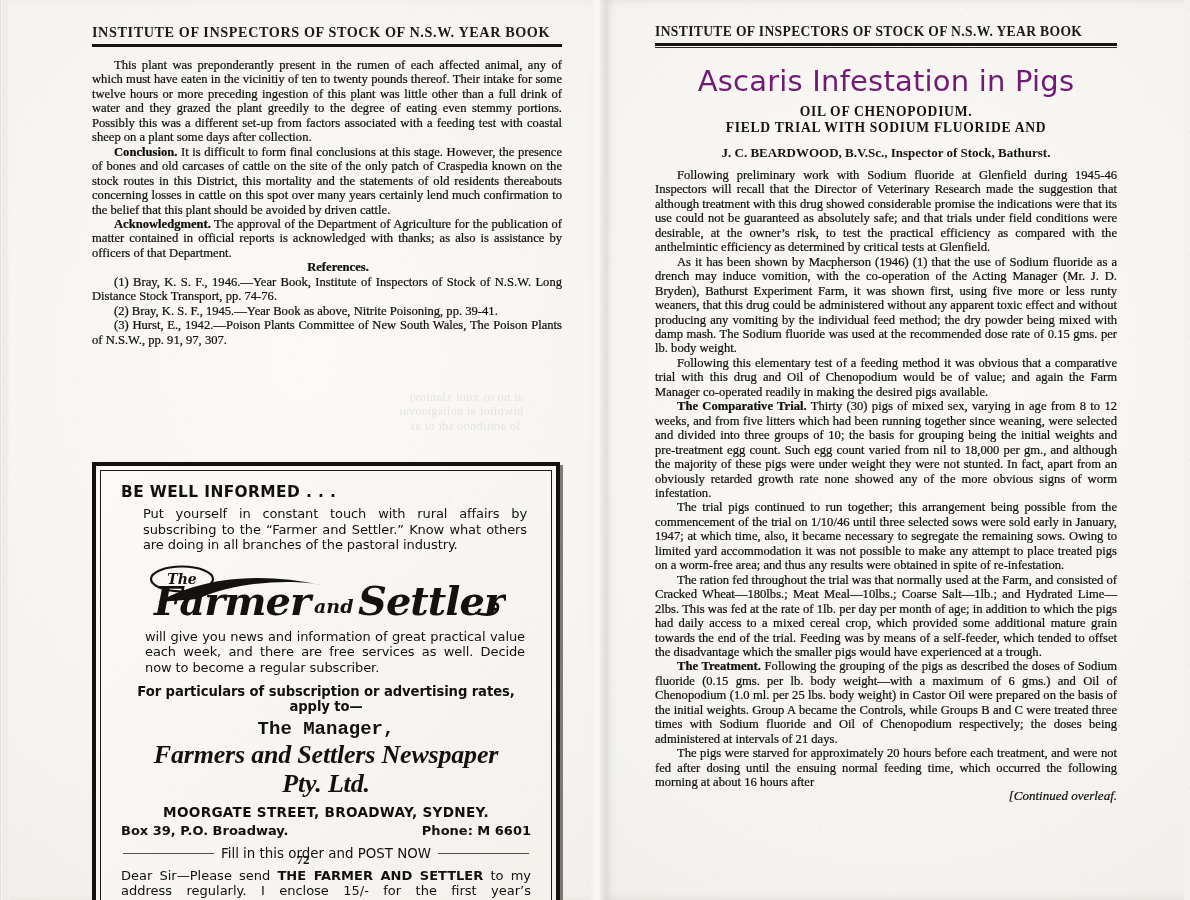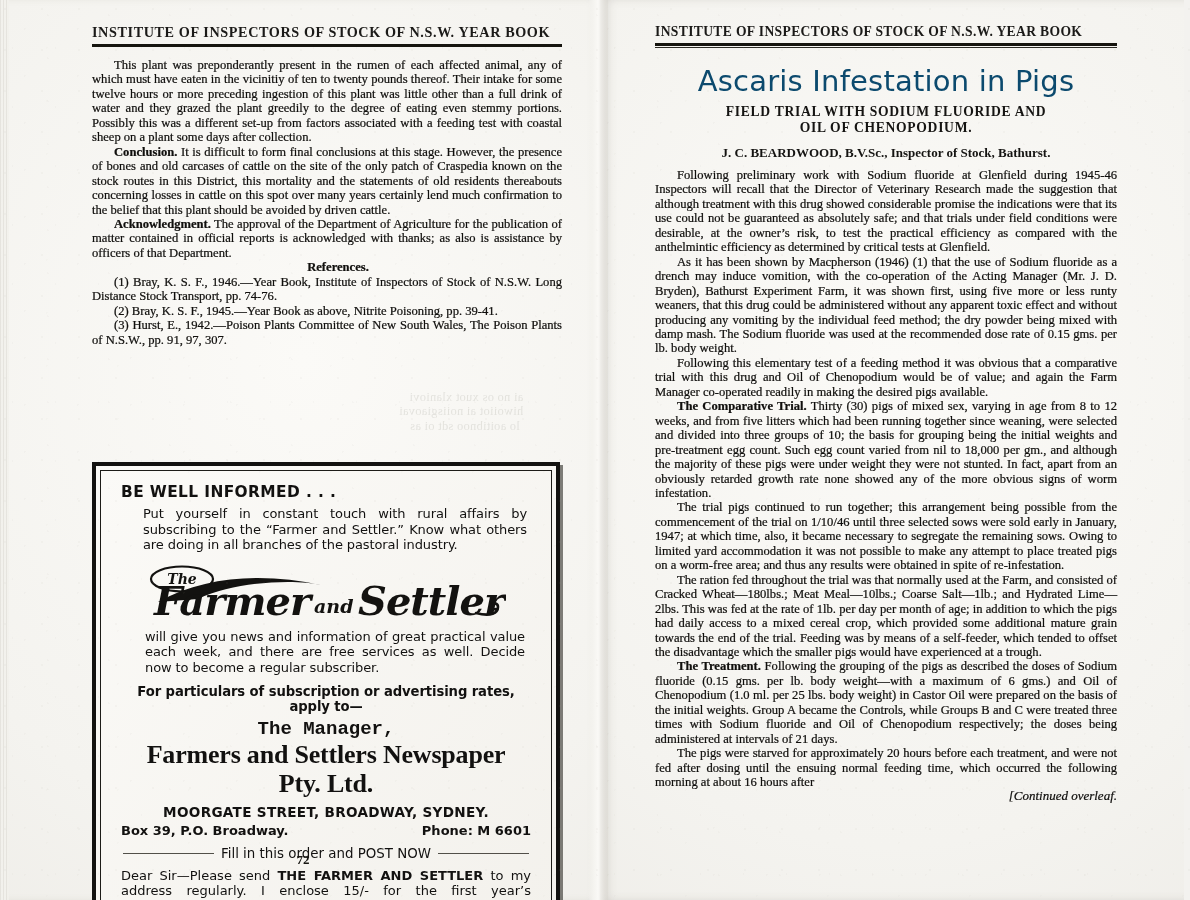--- a/index.html
+++ b/index.html
@@ -130,21 +130,21 @@
     margin-top: 11px;
   }
 
   
   .article-title {
     font-family: "DejaVu Sans", "Liberation Sans", sans-serif;
     font-size: 29px;
     font-weight: 400;
     letter-spacing: .2px;
     text-align: center;
-    color: #0c4a6e;
+    color: #701a75;
     margin: 16px 0 6px 0;
     white-space: nowrap;
   }
   .article-sub {
     font-family: "Liberation Serif", "DejaVu Serif", serif;
     font-weight: bold;
     font-size: 13.6px;
     letter-spacing: .7px;
     text-align: center;
     line-height: 16px;
@@ -234,20 +234,21 @@
     margin: 2px 0 0 0;
   }
   .ad-company {
     font-family: "Liberation Serif", "DejaVu Serif", serif;
     font-weight: bold;
     font-size: 26px;
     text-align: center;
     line-height: 28px;
     letter-spacing: -.2px;
     margin: 1px 0 0 0;
+    font-style: italic;
   }
   .ad-address {
     font-weight: bold;
     font-size: 13.6px;
     letter-spacing: .3px;
     text-align: center;
     margin: 6px 0 0 0;
   }
   .ad-contact {
     display: flex;
@@ -373,22 +374,22 @@
   </div>
 
   <div class="page" id="page-right">
     <div class="page-inner">
 
       <div class="running-head">INSTITUTE OF INSPECTORS OF STOCK OF N.S.W. YEAR BOOK</div>
       <hr class="head-rule">
       <hr class="head-rule thin">
 
       <h1 class="article-title">Ascaris Infestation in Pigs</h1>
+      <div class="article-sub">OIL OF CHENOPODIUM.</div>
       <div class="article-sub">FIELD TRIAL WITH SODIUM FLUORIDE AND</div>
-      <div class="article-sub">OIL OF CHENOPODIUM.</div>
       <div class="article-byline">J. C. BEARDWOOD, B.V.Sc., Inspector of Stock, Bathurst.</div>
 
       <div class="body-text">
         <p>Following preliminary work with Sodium fluoride at Glenfield during 1945-46 Inspectors will recall that the Director of Veterinary Research made the suggestion that although treatment with this drug showed considerable promise the indications were that its use could not be guaranteed as absolutely safe; and that trials under field conditions were desirable, at the owner’s risk, to test the practical efficiency as compared with the anthelmintic efficiency as determined by critical tests at Glenfield.</p>
         <p>As it has been shown by Macpherson (1946) (1) that the use of Sodium fluoride as a drench may induce vomition, with the co-operation of the Acting Manager (Mr. J. D. Bryden), Bathurst Experiment Farm, it was shown first, using five more or less runty weaners, that this drug could be administered without any apparent toxic effect and without producing any vomiting by the individual feed method; the dry powder being mixed with damp mash.  The Sodium fluoride was used at the recommended dose rate of 0.15 gms. per lb. body weight.</p>
         <p>Following this elementary test of a feeding method it was obvious that a comparative trial with this drug and Oil of Chenopodium would be of value; and again the Farm Manager co-operated readily in making the desired pigs available.</p>
         <p><span class="run-in">The Comparative Trial.</span><span>  Thirty (30) pigs of mixed sex, varying in age from 8 to 12 weeks, and from five litters which had been running together since weaning, were selected and divided into three groups of 10; the basis for grouping being the initial weights and pre-treatment egg count.  Such egg count varied from nil to 18,000 per gm., and although the majority of these pigs were under weight they were not stunted.  In fact, apart from an obviously retarded growth rate none showed any of the more obvious signs of worm infestation.</span></p>
         <p>The trial pigs continued to run together; this arrangement being possible from the commencement of the trial on 1/10/46 until three selected sows were sold early in January, 1947; at which time, also, it became necessary to segregate the remaining sows.  Owing to limited yard accommodation it was not possible to make any attempt to place treated pigs on a worm-free area; and thus any results were obtained in spite of re-infestation.</p>
         <p>The ration fed throughout the trial was that normally used at the Farm, and consisted of Cracked Wheat—180lbs.; Meat Meal—10lbs.; Coarse Salt—1lb.; and Hydrated Lime—2lbs.  This was fed at the rate of 1lb. per day per month of age; in addition to which the pigs had daily access to a mixed cereal crop, which provided some additional mature grain towards the end of the trial.  Feeding was by means of a self-feeder, which tended to offset the disadvantage which the smaller pigs would have experienced at a trough.</p>
         <p><span class="run-in">The Treatment.</span><span>  Following the grouping of the pigs as described the doses of Sodium fluoride (0.15 gms. per lb. body weight—with a maximum of 6 gms.) and Oil of Chenopodium (1.0 ml. per 25 lbs. body weight) in Castor Oil were prepared on the basis of the initial weights.  Group A became the Controls, while Groups B and C were treated three times with Sodium fluoride and Oil of Chenopodium respectively; the doses being administered at intervals of 21 days.</span></p>

